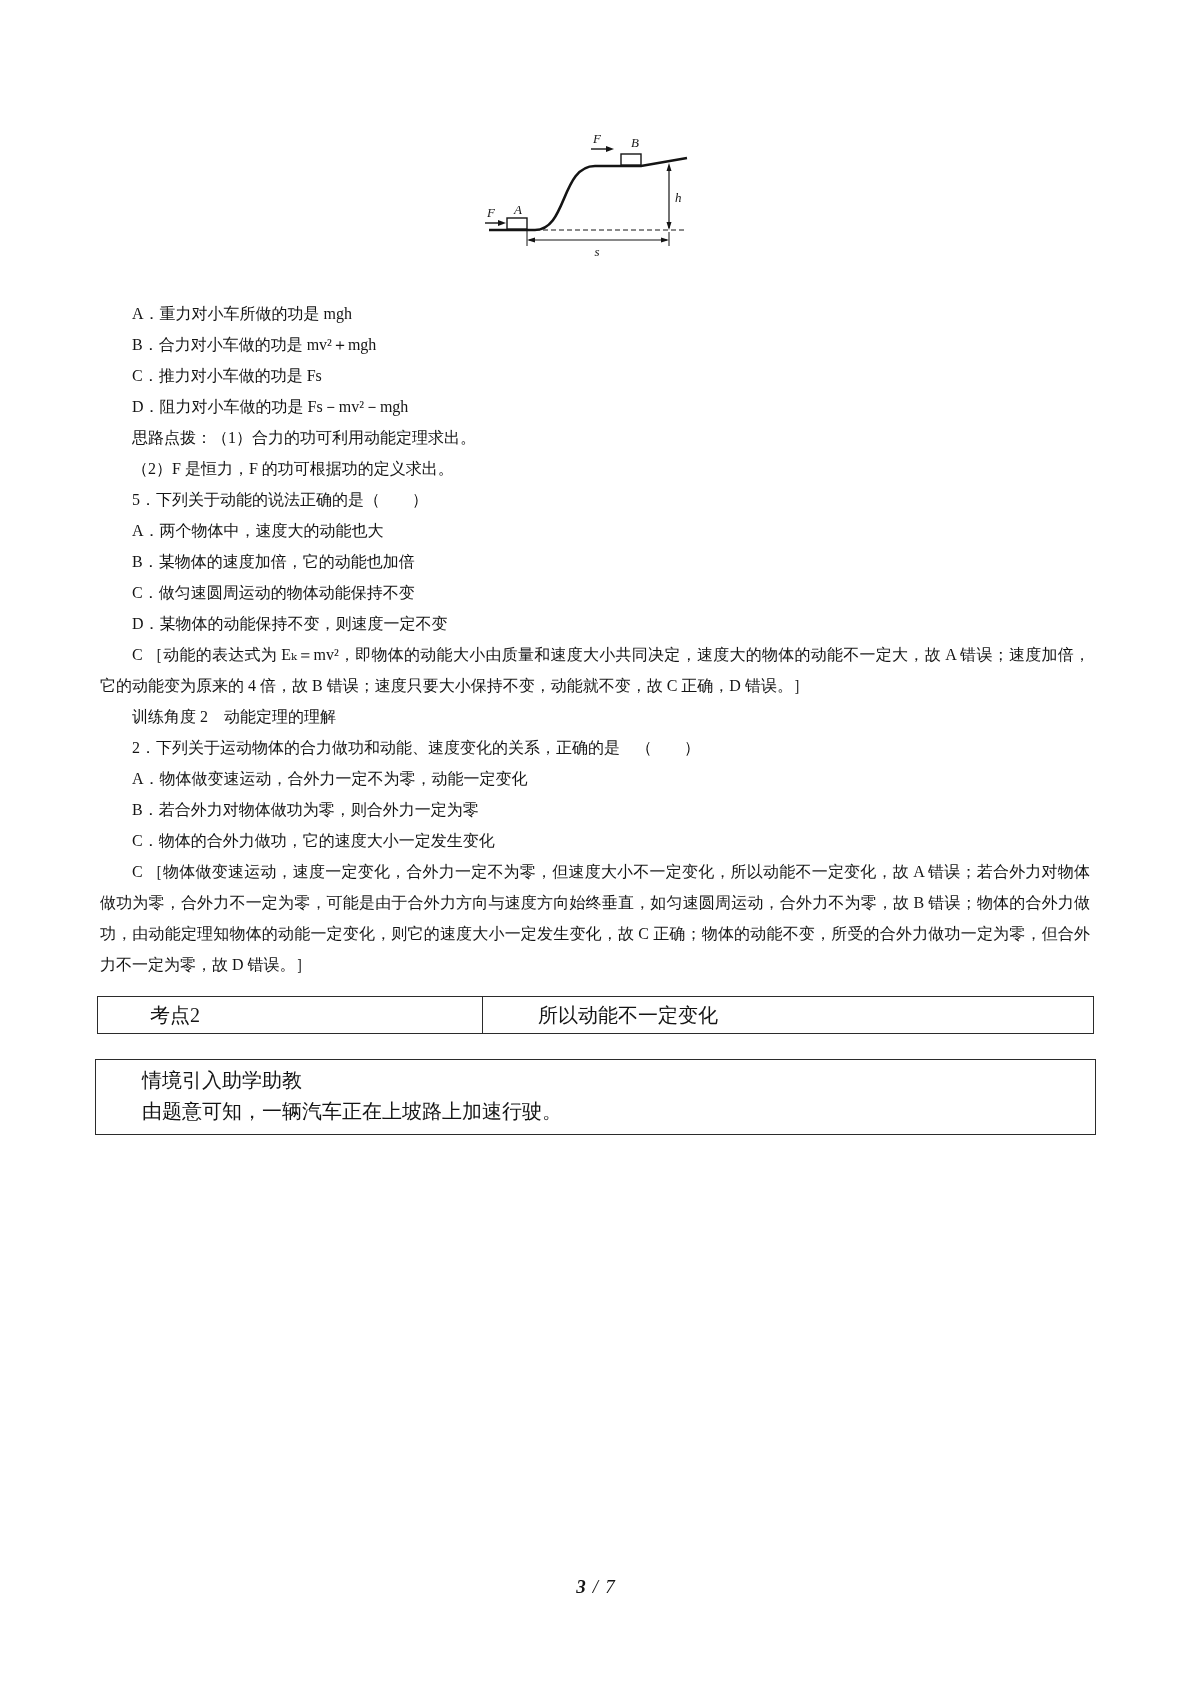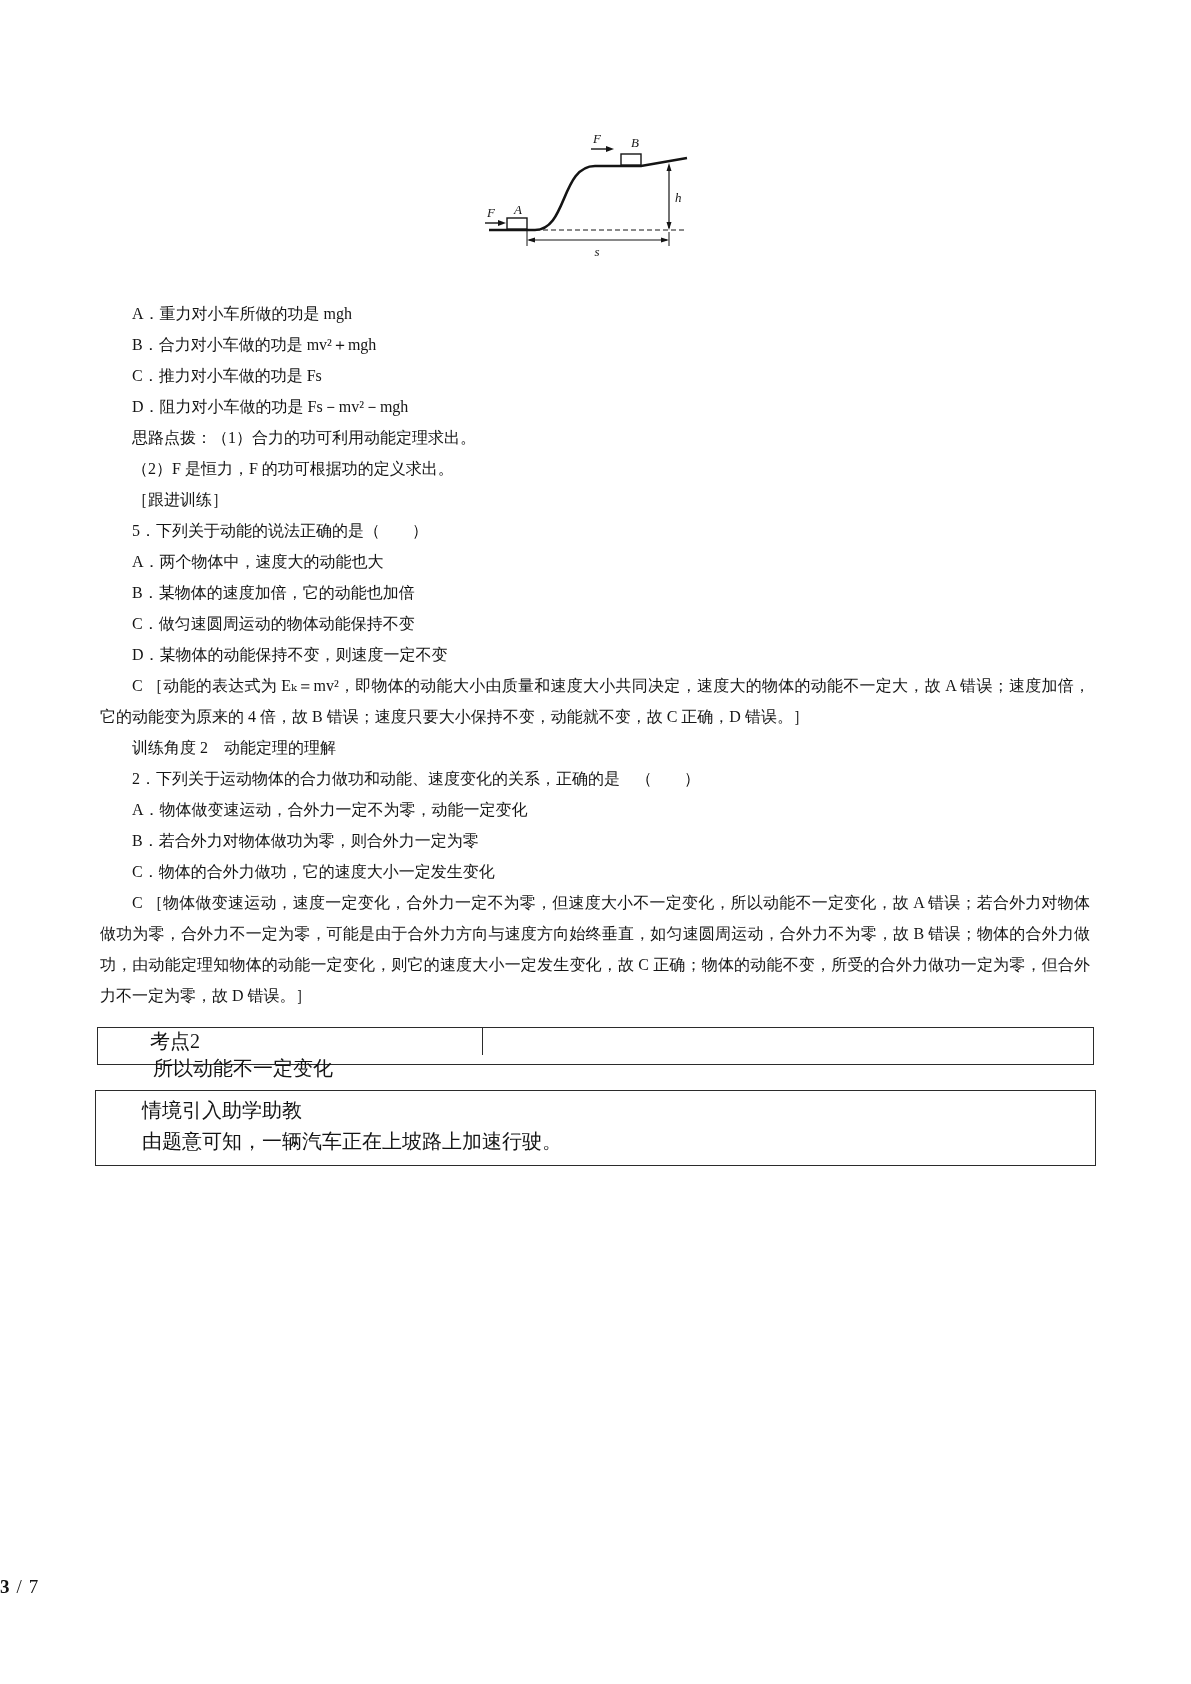--- a/index.html
+++ b/index.html
@@ -31,52 +31,51 @@
     color: #141414;
   }
   .para { text-indent: 2em; }
   .exam-box {
     margin: 16px 97px 0 97px;
     height: 38px;
     border: 1.5px solid #2b2b2b;
     display: flex;
     align-items: stretch;
     font-size: 20px;
-    flex-direction: column;
   }
   .exam-left {
     width: 385px;
     border-right: 1.5px solid #2b2b2b;
     display: flex;
     align-items: center;
     padding-left: 52px;
   }
   .exam-right {
     flex: 1;
     display: flex;
     align-items: center;
     padding-left: 55px;
   }
   .situation-box {
     margin: 25px 95px 0 95px;
     border: 1.5px solid #2b2b2b;
     padding: 5px 20px 7px 0;
     font-size: 20px;
     line-height: 31px;
-    font-family: Liberation Mono, monospace;
   }
   .situ-line { padding-left: 46px; }
   .footer {
     position: absolute;
     left: 0;
     right: 0;
     bottom: 86px;
-    text-align: left;
+    text-align: center;
     font-size: 19px;
     color: #141414;
+    font-style: italic;
   }
   .page-num { font-weight: bold; margin-right: 7px; }
   .page-sep { margin-right: 7px; }
 </style>
 </head>
 <body>
 
 <div class="page">
 
   <div class="figure-wrap">
@@ -126,21 +125,20 @@
     </svg>
   </div>
 
   <div class="content">
     <p class="para">A．重力对小车所做的功是 mgh</p>
     <p class="para">B．合力对小车做的功是 mv²＋mgh</p>
     <p class="para">C．推力对小车做的功是 Fs</p>
     <p class="para">D．阻力对小车做的功是 Fs－mv²－mgh</p>
     <p class="para">思路点拨：（1）合力的功可利用动能定理求出。</p>
     <p class="para">（2）F 是恒力，F 的功可根据功的定义求出。</p>
-    <p class="para">［跟进训练］</p>
     <p class="para">5．下列关于动能的说法正确的是（　　）</p>
     <p class="para">A．两个物体中，速度大的动能也大</p>
     <p class="para">B．某物体的速度加倍，它的动能也加倍</p>
     <p class="para">C．做匀速圆周运动的物体动能保持不变</p>
     <p class="para">D．某物体的动能保持不变，则速度一定不变</p>
     <p class="para">C ［动能的表达式为 Eₖ＝mv²，即物体的动能大小由质量和速度大小共同决定，速度大的物体的动能不一定大，故 A 错误；速度加倍，它的动能变为原来的 4 倍，故 B 错误；速度只要大小保持不变，动能就不变，故 C 正确，D 错误。］</p>
     <p class="para">训练角度 2　动能定理的理解</p>
     <p class="para">2．下列关于运动物体的合力做功和动能、速度变化的关系，正确的是　（　　）</p>
     <p class="para">A．物体做变速运动，合外力一定不为零，动能一定变化</p>
     <p class="para">B．若合外力对物体做功为零，则合外力一定为零</p>

